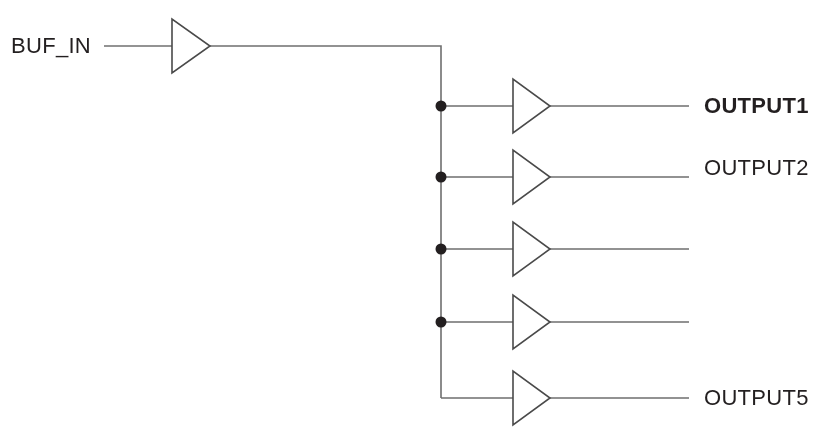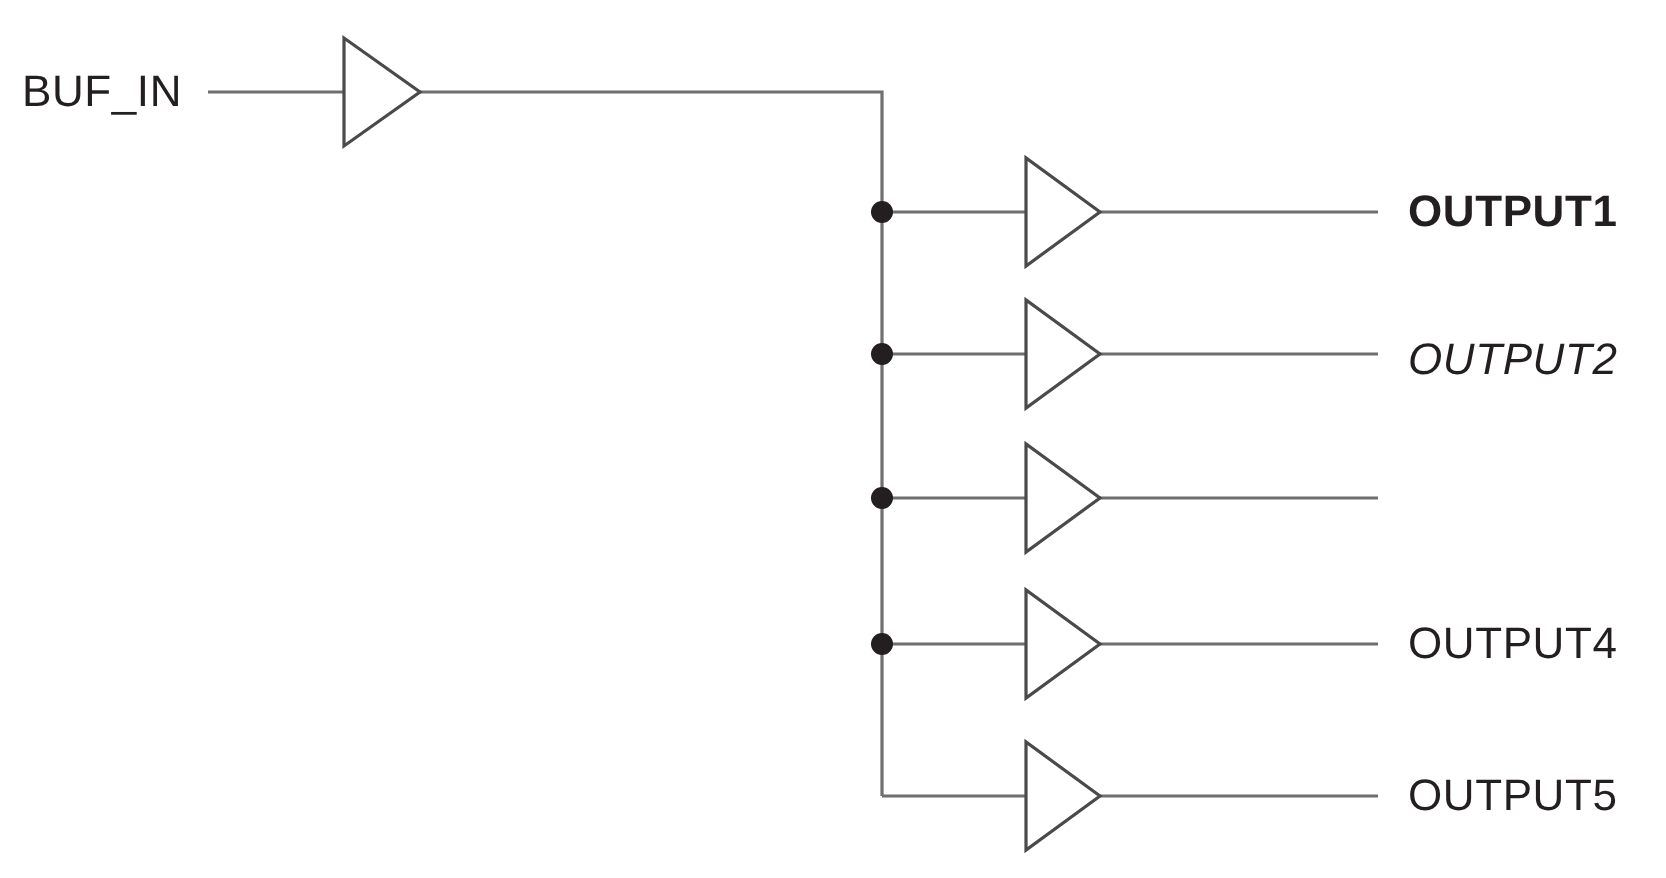--- a/index.html
+++ b/index.html
@@ -62,16 +62,15 @@
     </g>
 
     <g>
       <path class="wire" d="M441 398 H513 M550 398 H689"></path>
       <polygon class="tri" points="513,371 513,425 550,398"></polygon>
     </g>
   </svg>
 
   <div class="label" style="left:11px;  top:32px;">BUF_IN</div>
   <div class="label" style="left:704px; top:92px;font-weight:bold;">OUTPUT1</div>
-  <div class="label" style="left:704px; top:166px;font-style:italic;">OUTPUT2</div>
-  <div class="label" style="left:704px; top:308px;">OUTPUT4</div>
+  <div class="label" style="left:704px; top:154px;">OUTPUT2</div>
   <div class="label" style="left:704px; top:384px;">OUTPUT5</div>
 </div>
 
 </body></html>

